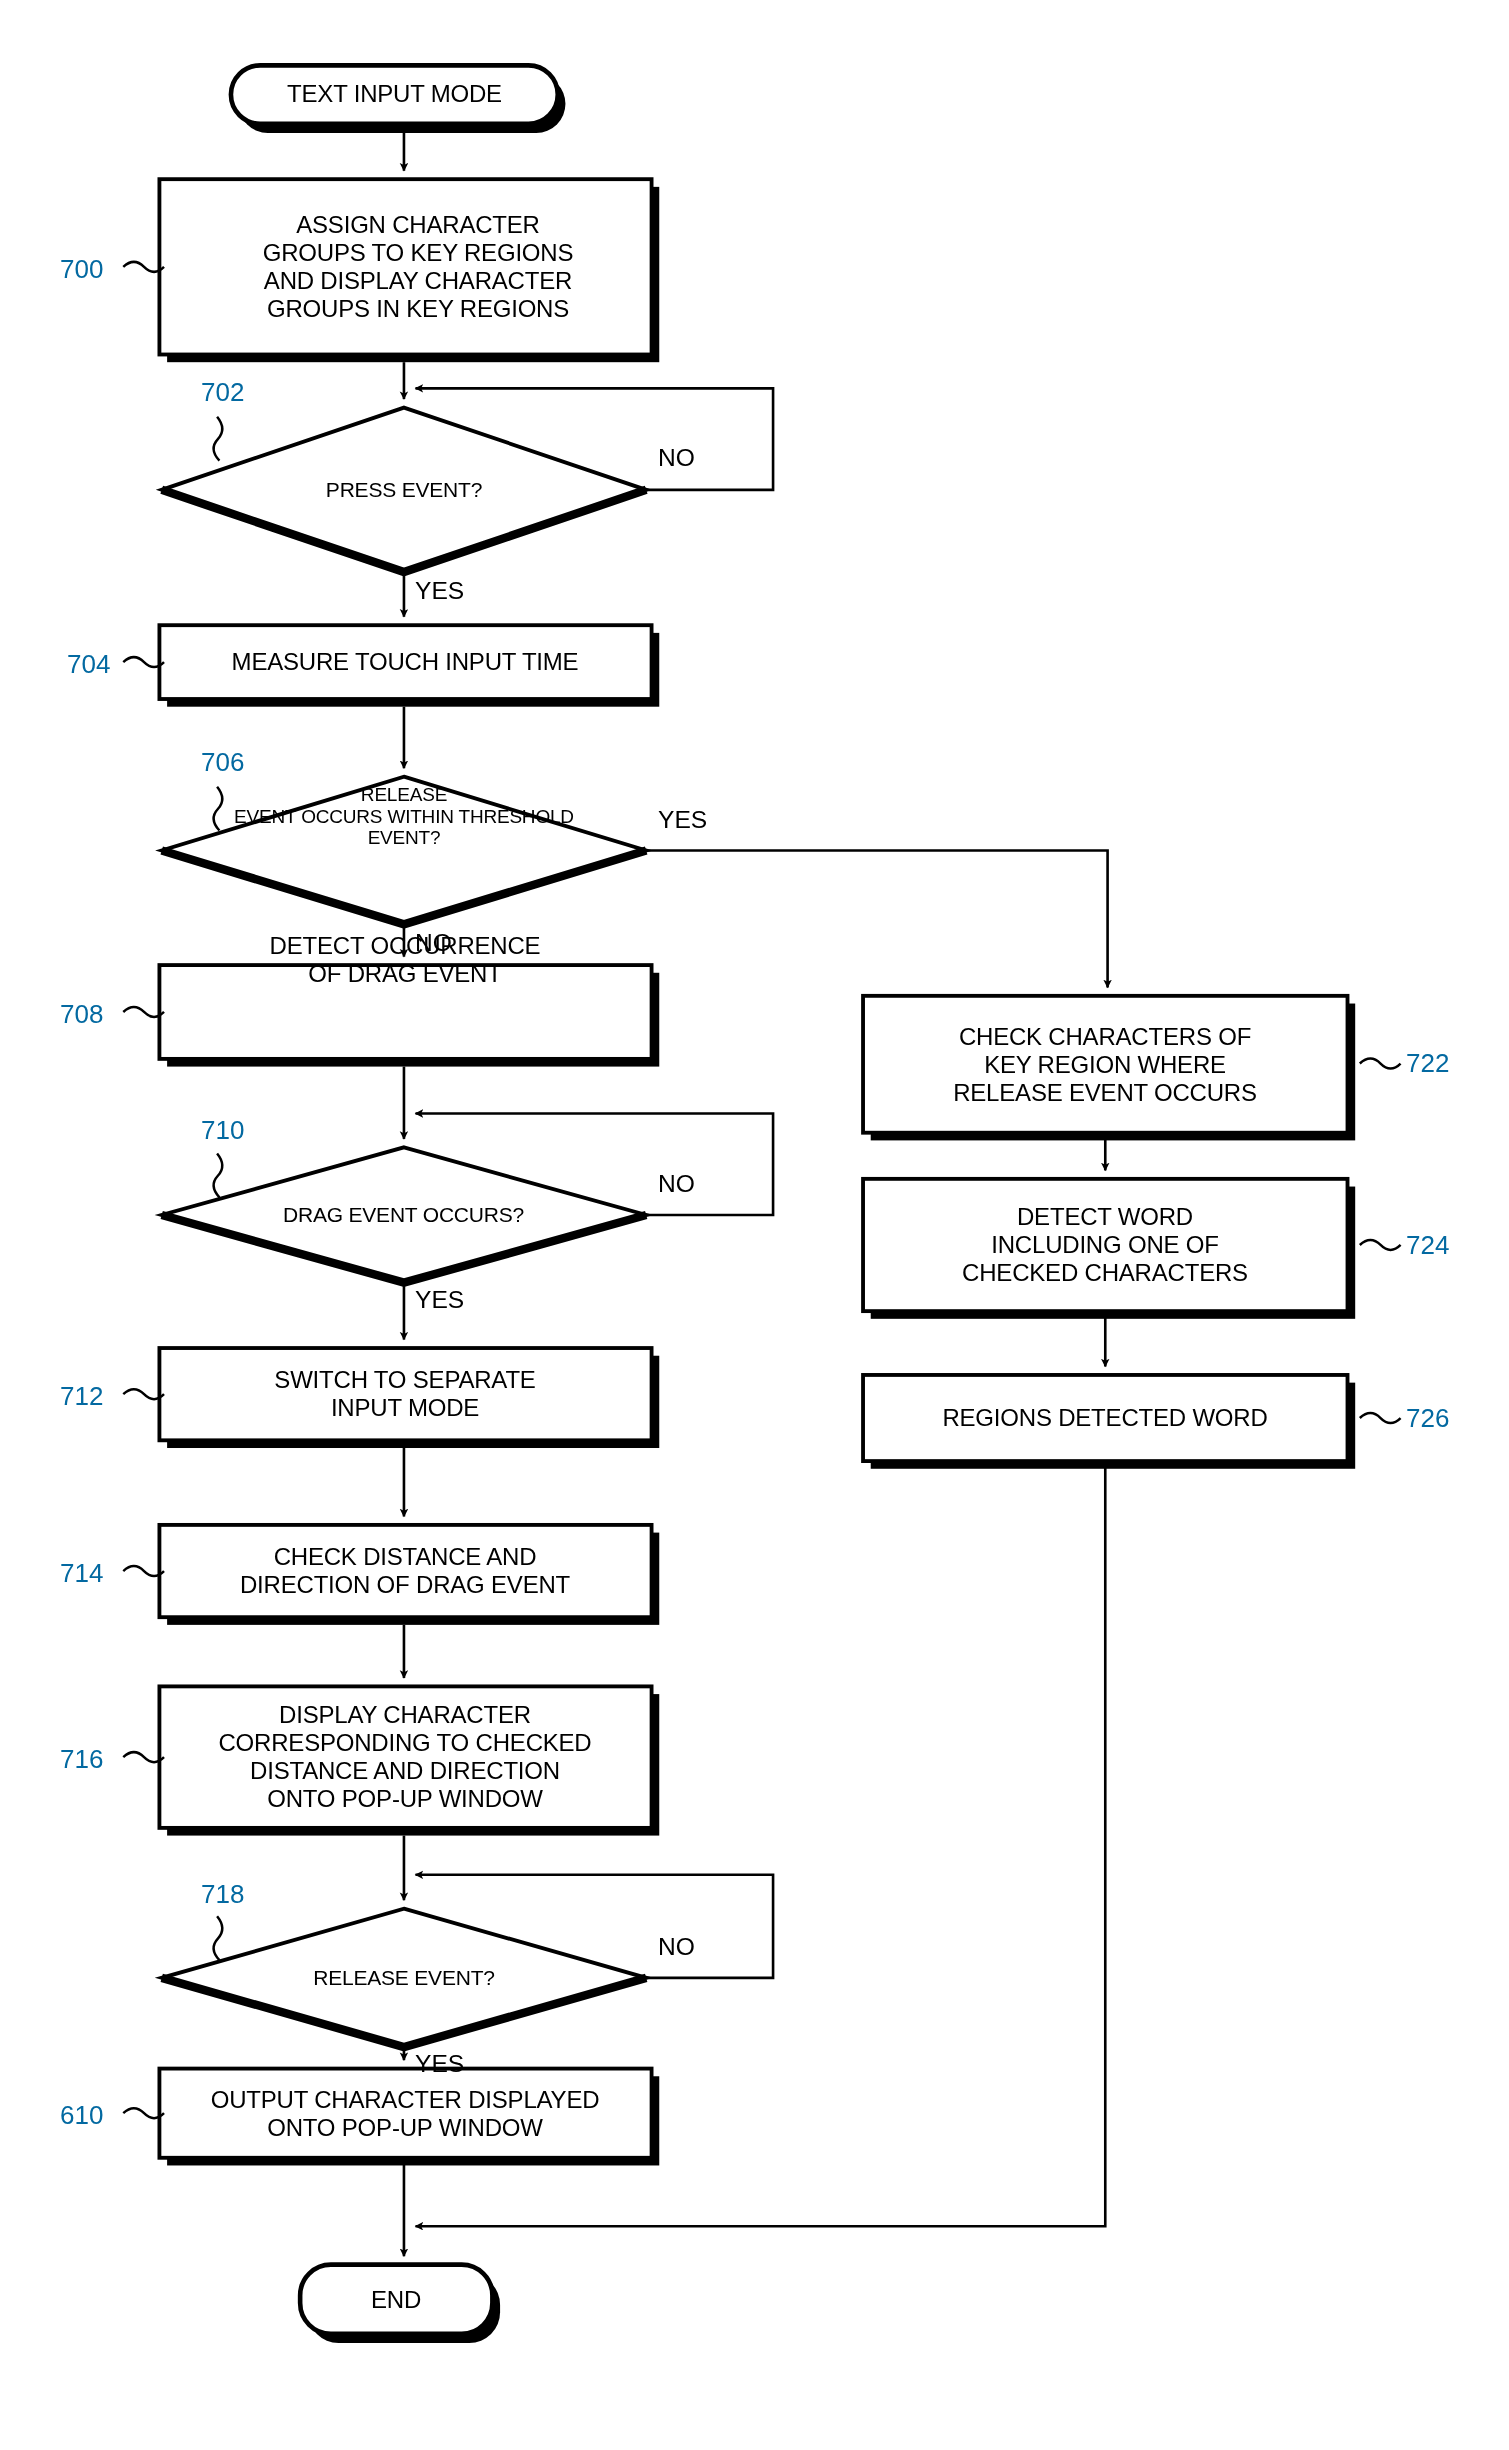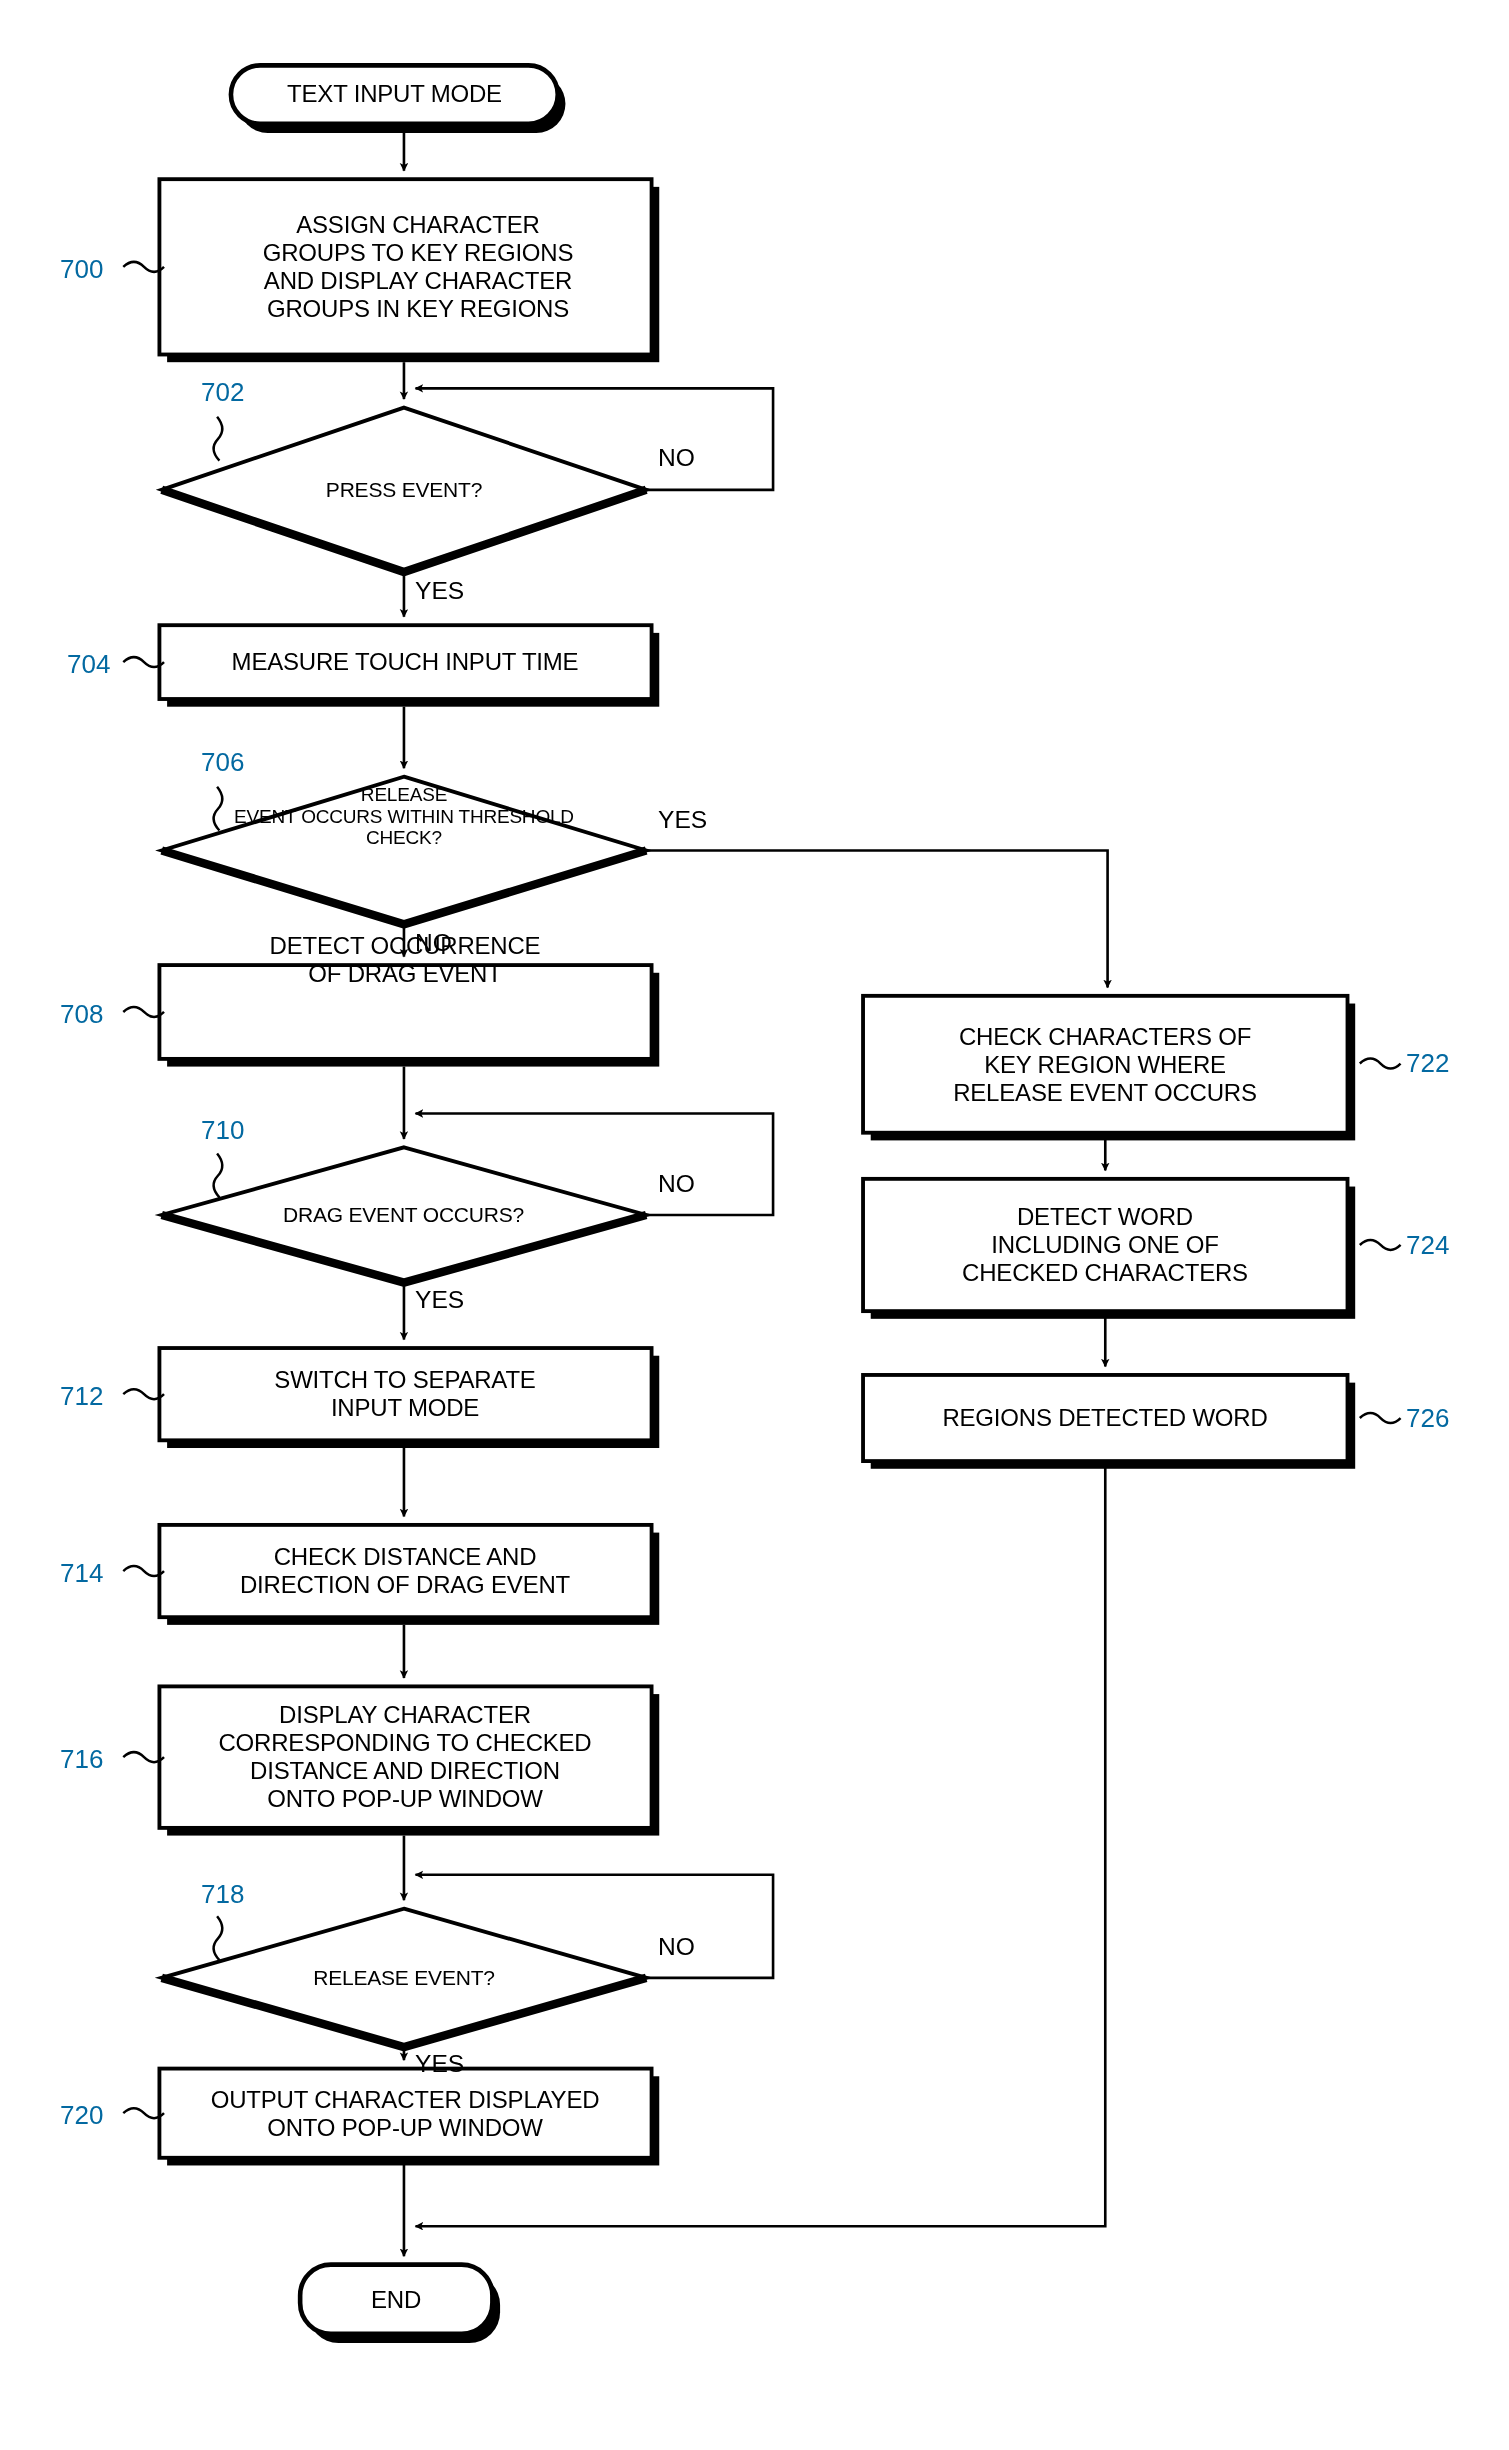--- a/index.html
+++ b/index.html
@@ -210,21 +210,21 @@
   <div class="edge-label" style="left:415px; top:577px;">YES</div>
 
   <div class="node-text proc-text" style="left:159px; top:625px; width:492px; height:74px;">
     <span>MEASURE TOUCH INPUT TIME</span>
   </div>
   <div class="ref-label" style="left:67px; top:649px;">704</div>
 
   <div class="node-text dec-text small" style="left:185px; top:812px; width:438px; height:77px; transform:translateY(-34px);">
     <span>RELEASE</span>
     <span>EVENT OCCURS WITHIN THRESHOLD</span>
-    <span>CHECK?</span>
+    <span>EVENT?</span>
   </div>
   <div class="ref-label" style="left:201px; top:747px;">706</div>
   <div class="edge-label" style="left:658px; top:806px;">YES</div>
   <div class="edge-label" style="left:415px; top:929px;">NO</div>
 
   <div class="node-text proc-text" style="left:159px; top:913px; width:492px; height:94px;">
     <span>DETECT OCCURRENCE</span>
     <span>OF DRAG EVENT</span>
   </div>
   <div class="ref-label" style="left:60px; top:999px;">708</div>
@@ -260,21 +260,21 @@
     <span>RELEASE EVENT?</span>
   </div>
   <div class="ref-label" style="left:201px; top:1879px;">718</div>
   <div class="edge-label" style="left:658px; top:1933px;">NO</div>
   <div class="edge-label" style="left:415px; top:2050px;">YES</div>
 
   <div class="node-text proc-text" style="left:159px; top:2069px; width:492px; height:89px;">
     <span>OUTPUT CHARACTER DISPLAYED</span>
     <span>ONTO POP-UP WINDOW</span>
   </div>
-  <div class="ref-label" style="left:60px; top:2100px;">720</div>
+  <div class="ref-label" style="left:60px; top:2100px;">610</div>
 
   <div class="node-text proc-text" style="left:863px; top:996px; width:484px; height:137px;">
     <span>CHECK CHARACTERS OF</span>
     <span>KEY REGION WHERE</span>
     <span>RELEASE EVENT OCCURS</span>
   </div>
   <div class="ref-label" style="left:1406px; top:1048px;">722</div>
 
   <div class="node-text proc-text" style="left:863px; top:1179px; width:484px; height:132px;">
     <span>DETECT WORD</span>

